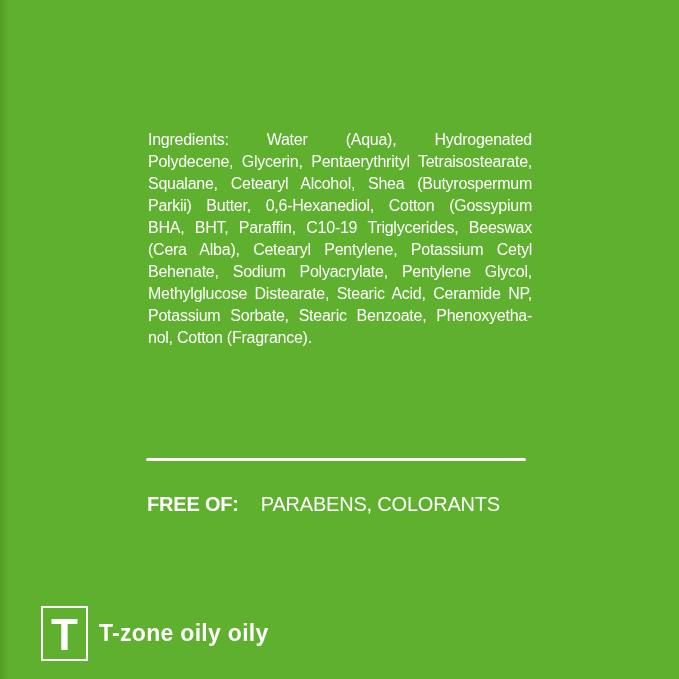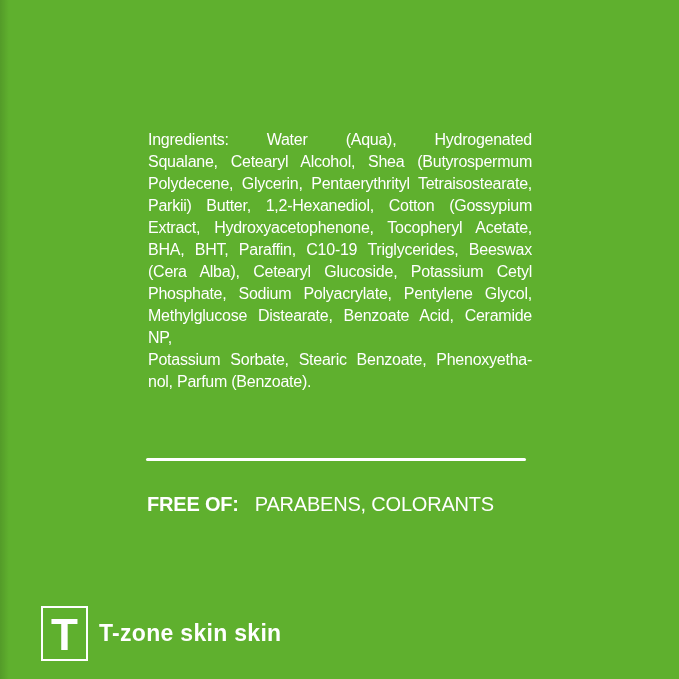--- a/index.html
+++ b/index.html
@@ -51,21 +51,21 @@
     position: absolute;
     left: 147px; top: 492px;
     font-size: 20px;
     line-height: 24px;
     letter-spacing: -0.2px;
     color: var(--text);
     white-space: nowrap;
   }
   .free-of-label {
     font-weight: bold;
-    margin-right: 16px;
+    margin-right: 22px;
   }
   .footer {
     position: absolute;
     left: 41px; top: 606px;
     display: flex;
     align-items: center;
   }
   .t-box {
     width: 47px; height: 55px;
     border: 2.5px solid var(--text);
@@ -93,39 +93,38 @@
 </head>
 <body>
 
 <div class="label">
 
   <div class="edge-shade"></div>
 
   <section class="ingredients">
     <div>
         <div class="ing-line">Ingredients: Water (Aqua), Hydrogenated</div>
+        <div class="ing-line">Polydecene, Glycerin, Pentaerythrityl Tetraisostearate,</div>
         <div class="ing-line">Squalane, Cetearyl Alcohol, Shea (Butyrospermum</div>
-        <div class="ing-line">Polydecene, Glycerin, Pentaerythrityl Tetraisostearate,</div>
-        <div class="ing-line">Parkii) Butter, 1,2-Hexanediol, Cotton (Gossypium</div>
-        <div class="ing-line">Extract, Hydroxyacetophenone, Tocopheryl Acetate,</div>
+        <div class="ing-line">Parkii) Butter, 0,6-Hexanediol, Cotton (Gossypium</div>
         <div class="ing-line">BHA, BHT, Paraffin, C10-19 Triglycerides, Beeswax</div>
-        <div class="ing-line">(Cera Alba), Cetearyl Glucoside, Potassium Cetyl</div>
-        <div class="ing-line">Phosphate, Sodium Polyacrylate, Pentylene Glycol,</div>
-        <div class="ing-line">Methylglucose Distearate, Benzoate Acid, Ceramide NP,</div>
+        <div class="ing-line">(Cera Alba), Cetearyl Pentylene, Potassium Cetyl</div>
+        <div class="ing-line">Behenate, Sodium Polyacrylate, Pentylene Glycol,</div>
+        <div class="ing-line">Methylglucose Distearate, Stearic Acid, Ceramide NP,</div>
         <div class="ing-line">Potassium Sorbate, Stearic Benzoate, Phenoxyetha-</div>
-        <div class="ing-line last">nol, Parfum (Benzoate).</div>
+        <div class="ing-line last">nol, Cotton (Fragrance).</div>
       </div>
   </section>
 
   <div class="divider"></div>
 
   <div class="free-of">
     <span class="free-of-label">FREE OF:</span><span class="free-of-items">PARABENS, COLORANTS</span>
   </div>
 
   <div class="footer">
     <div class="t-box">
       <span class="t-letter">T</span>
     </div>
-    <span class="footer-label">T-zone skin skin</span>
+    <span class="footer-label">T-zone oily oily</span>
   </div>
 
 </div>
 
 </body></html>

